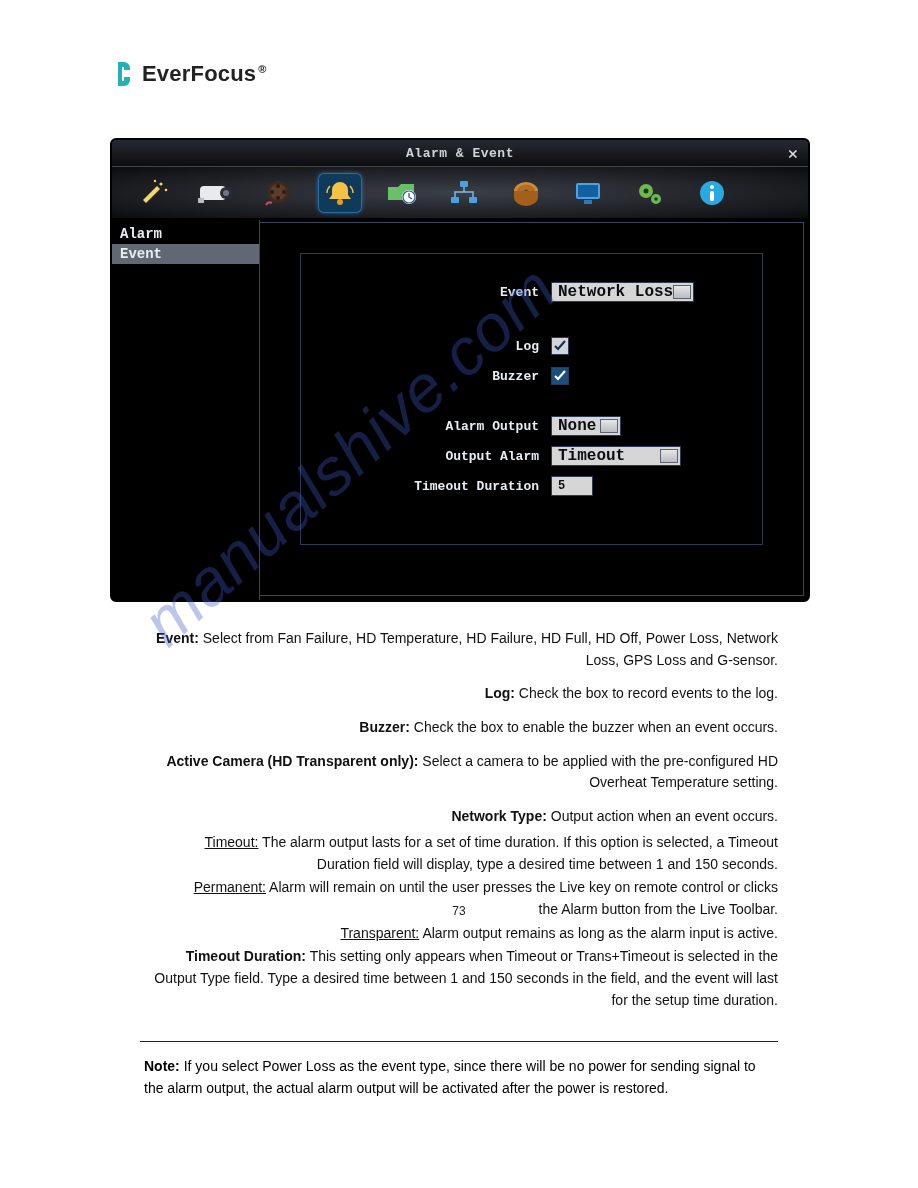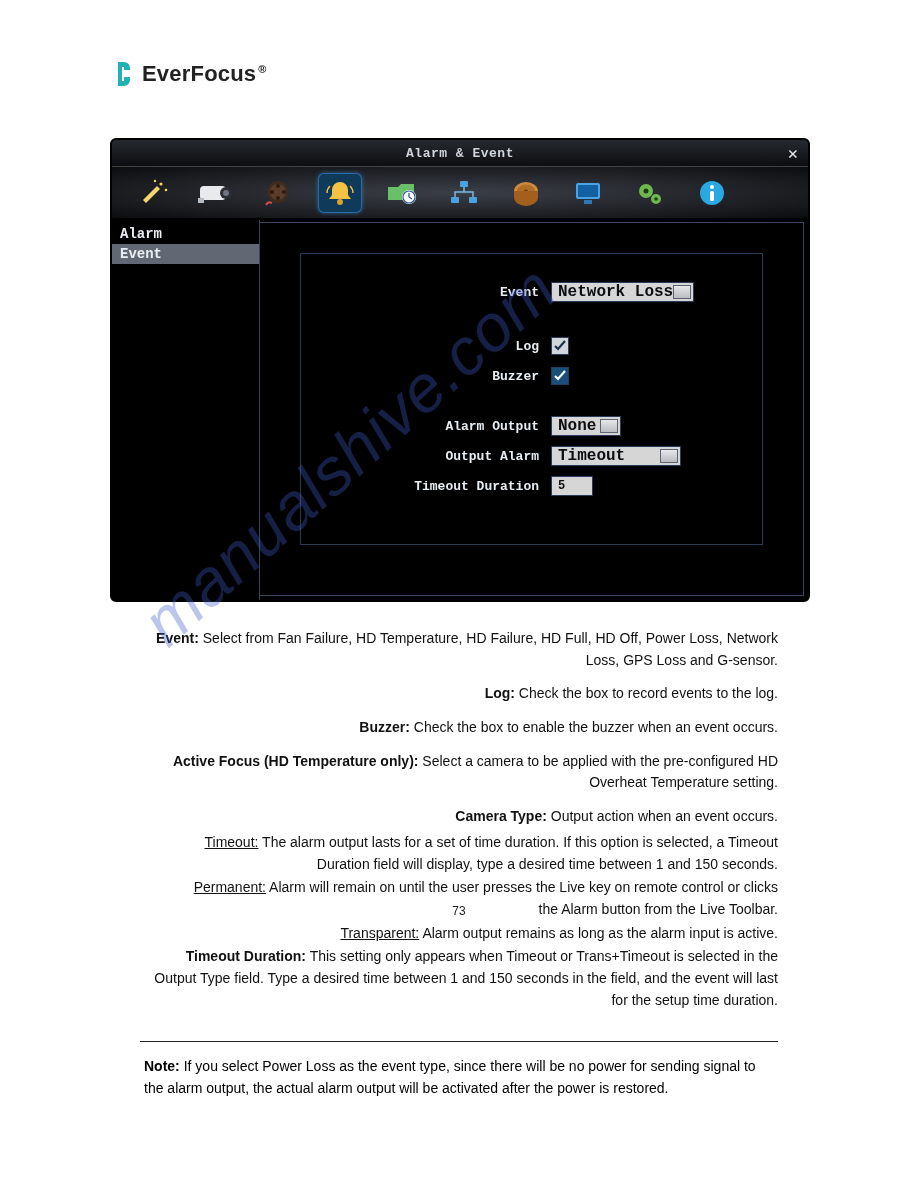--- a/index.html
+++ b/index.html
@@ -275,22 +275,22 @@
       </div>
     </div>
   </div>
 
   <div class="watermark">manualshive.com</div>
 
   <div class="doc-text">
     <p><span class="label">Event:</span><span> Select from Fan Failure, HD Temperature, HD Failure, HD Full, HD Off, Power Loss, Network Loss, GPS Loss and G-sensor.</span></p>
     <p><span class="label">Log:</span><span> Check the box to record events to the log.</span></p>
     <p><span class="label">Buzzer:</span><span> Check the box to enable the buzzer when an event occurs.</span></p>
-    <p><span class="label">Active Focus (HD Temperature only):</span><span> Select a camera to be applied with the pre-configured HD Overheat Temperature setting.</span></p>
-    <p class="nomargin"><span class="label">Camera Type:</span><span> Output action when an event occurs.</span></p>
+    <p><span class="label">Active Camera (HD Transparent only):</span><span> Select a camera to be applied with the pre-configured HD Overheat Temperature setting.</span></p>
+    <p class="nomargin"><span class="label">Network Type:</span><span> Output action when an event occurs.</span></p>
     <div class="tight" style="padding-left:38px;">
       <p><span class="underline-lead">Timeout:</span><span> The alarm output lasts for a set of time duration. If this option is selected, a Timeout Duration field will display, type a desired time between 1 and 150 seconds.</span></p>
       <p><span class="underline-lead">Permanent:</span><span> Alarm will remain on until the user presses the Live key on remote control or clicks the Alarm button from the Live Toolbar.</span></p>
       <p><span class="underline-lead">Transparent:</span><span> Alarm output remains as long as the alarm input is active.</span></p>
     </div>
     <p style=""><span class="label">Timeout Duration:</span><span> This setting only appears when Timeout or Trans+Timeout is selected in the Output Type field. Type a desired time between 1 and 150 seconds in the field, and the event will last for the setup time duration.</span></p>
   </div>
 
   <div class="note-wrap">
     <hr class="note-hr">

